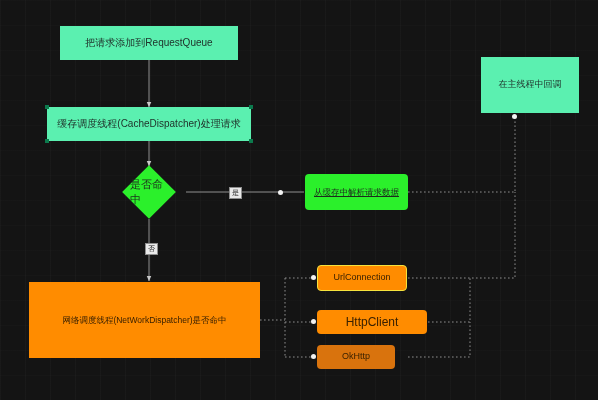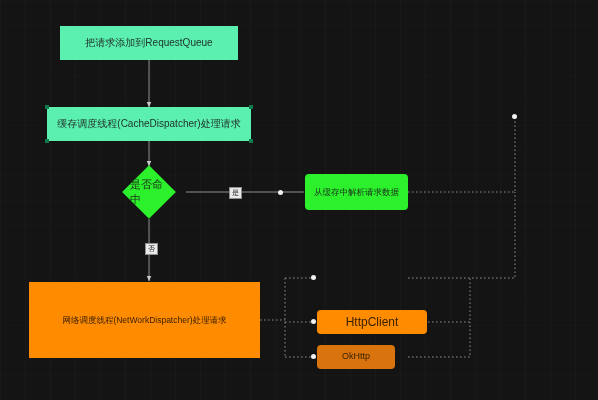--- a/index.html
+++ b/index.html
@@ -36,20 +36,21 @@
     line-height: 1.25;
     z-index: 3;
   }
   .n-mint {
     background: #5bf0b0;
     color: #20342c;
   }
   .n-green {
     background: #2bf02b;
     color: #1d2d1d;
+    text-decoration: underline;
   }
   .n-orange {
     background: #ff8c00;
     color: #3a2100;
   }
   .n-orange-dark {
     background: #d9730d;
     color: #3a2100;
   }
   .sel-yellow {
@@ -167,31 +168,37 @@
 
   <div class="edge-label" style="left:229px; top:187px; width:9px;">是</div>
   <div class="edge-label" style="left:145px; top:243px; width:9px;">否</div>
 
   <div class="node n-green rounded" style="left:305px; top:174px; width:103px; height:36px; font-size:8.5px;">
     <span>从缓存中解析请求数据</span>
   </div>
   <div class="handle" style="left:278px; top:190px;"></div>
 
   <div class="node n-orange" style="left:29px; top:282px; width:231px; height:76px; font-size:8.5px;">
-    <span>网络调度线程(NetWorkDispatcher)处理请求</span>
-  </div>
-
+    <span>网络调度线程(NetWorkDispatcher)是否命中</span>
+  </div>
+
+  <div class="node n-orange sel-yellow" style="left:317px; top:265px; width:90px; height:26px; font-size:9px;">
+    <span>UrlConnection</span>
+  </div>
   <div class="handle" style="left:311px; top:275px;"></div>
 
   <div class="node n-orange rounded" style="left:317px; top:310px; width:110px; height:24px; font-size:12px;">
     <span>HttpClient</span>
   </div>
   <div class="handle" style="left:311px; top:319px;"></div>
 
   <div class="node n-orange-dark rounded" style="left:317px; top:345px; width:78px; height:24px; font-size:9px;">
     <span>OkHttp</span>
   </div>
   <div class="handle" style="left:311px; top:354px;"></div>
 
+  <div class="node n-mint" style="left:481px; top:57px; width:98px; height:56px; font-size:9px;">
+    <span>在主线程中回调</span>
+  </div>
   <div class="handle" style="left:512px; top:114px;"></div>
 
 
 </div>
 
 </body></html>

